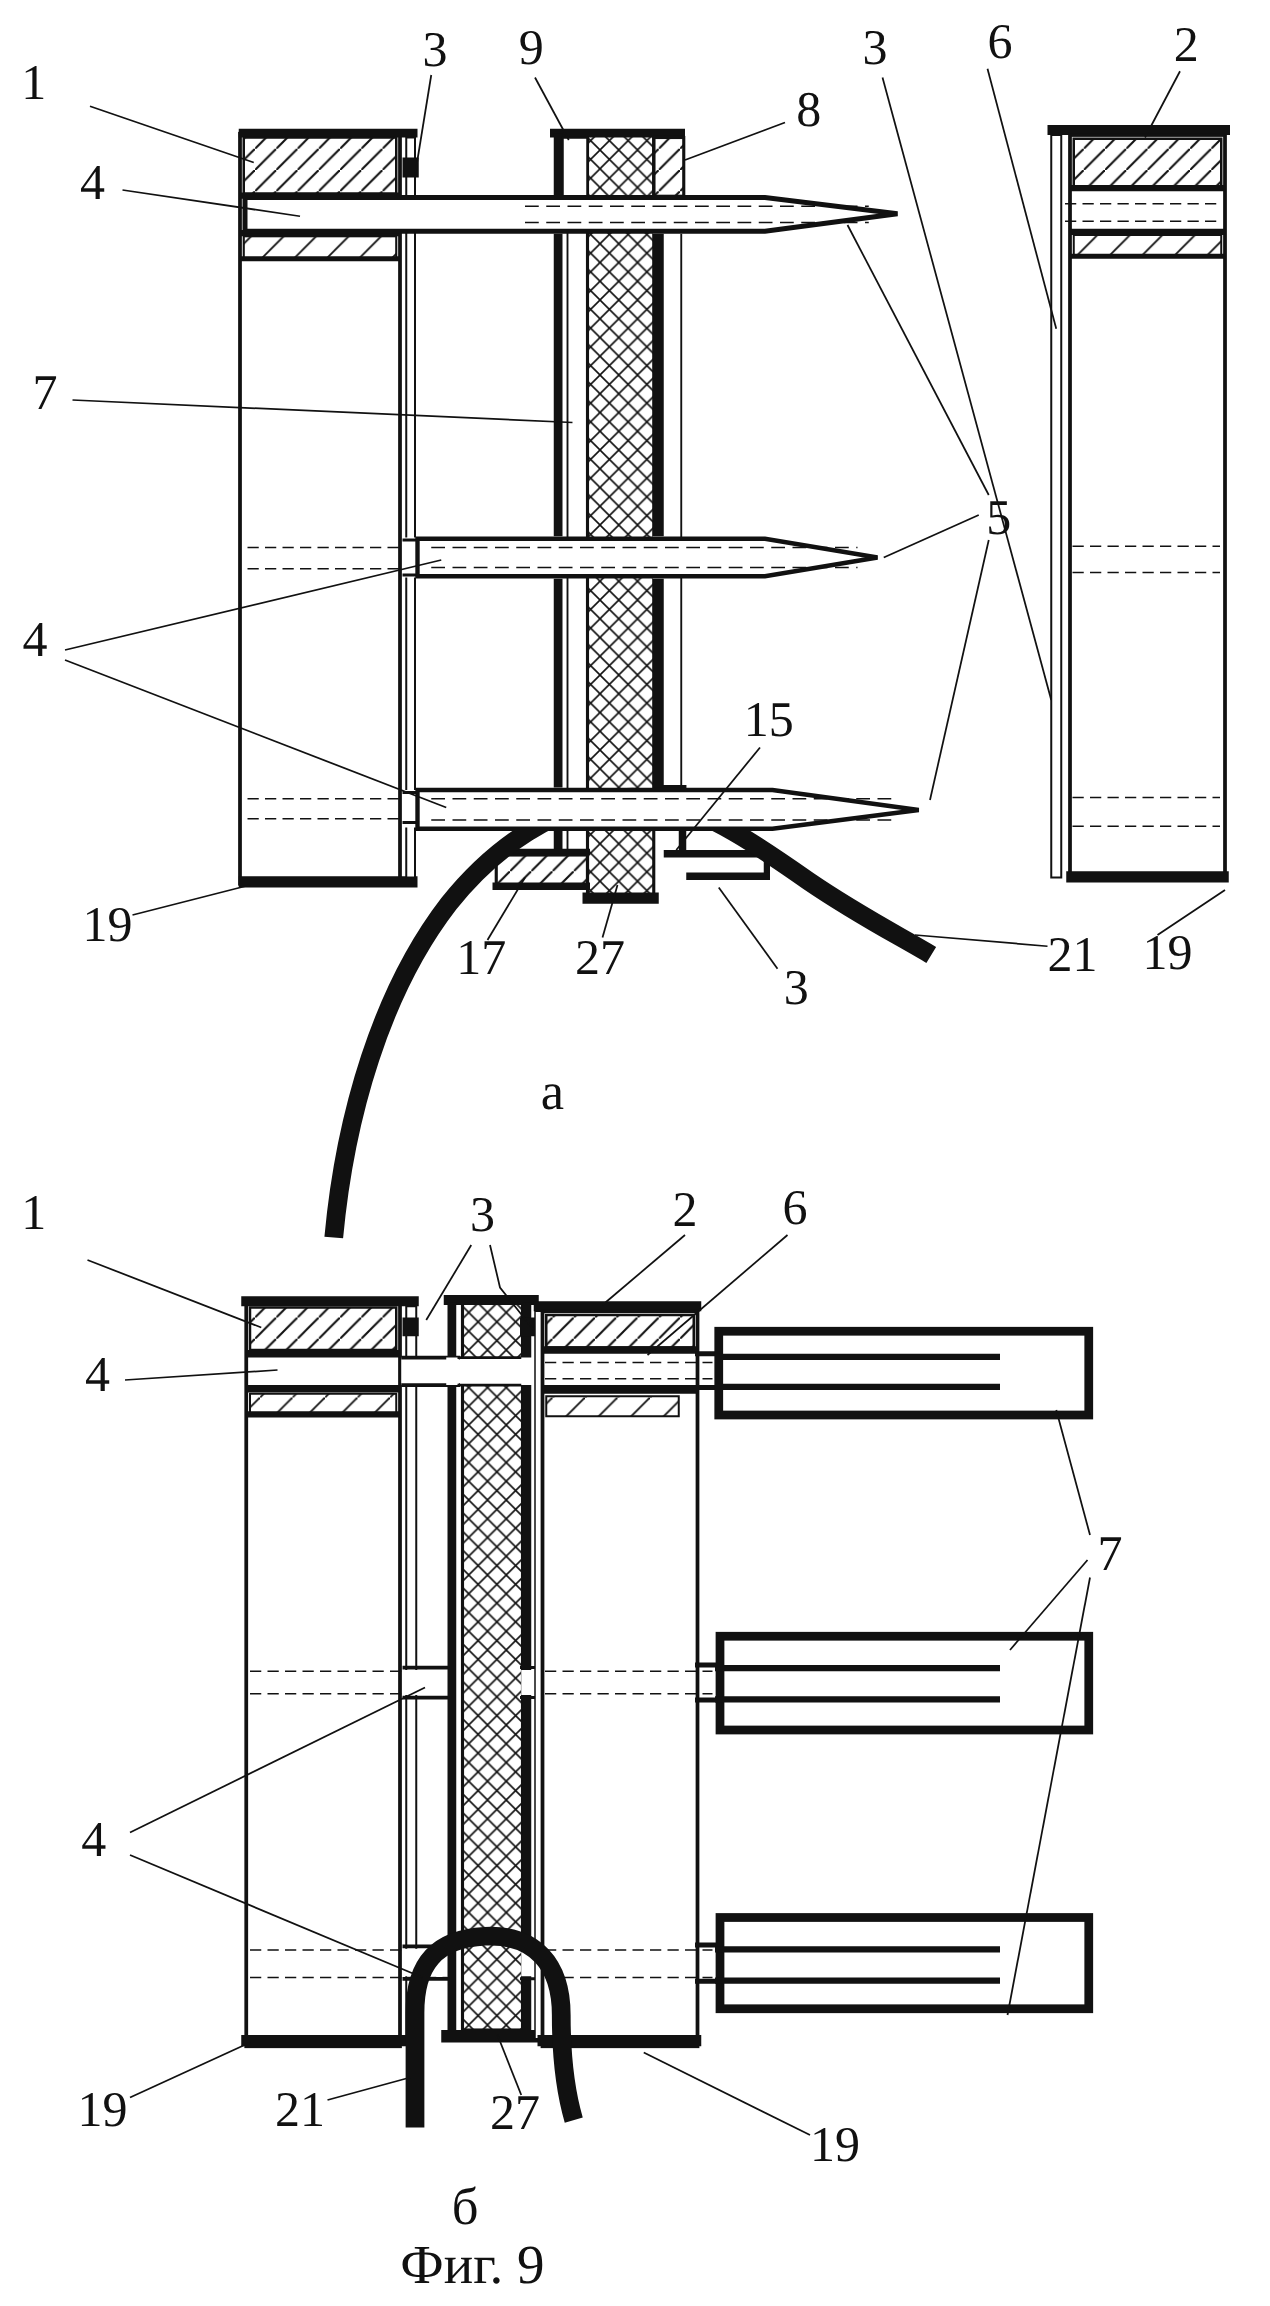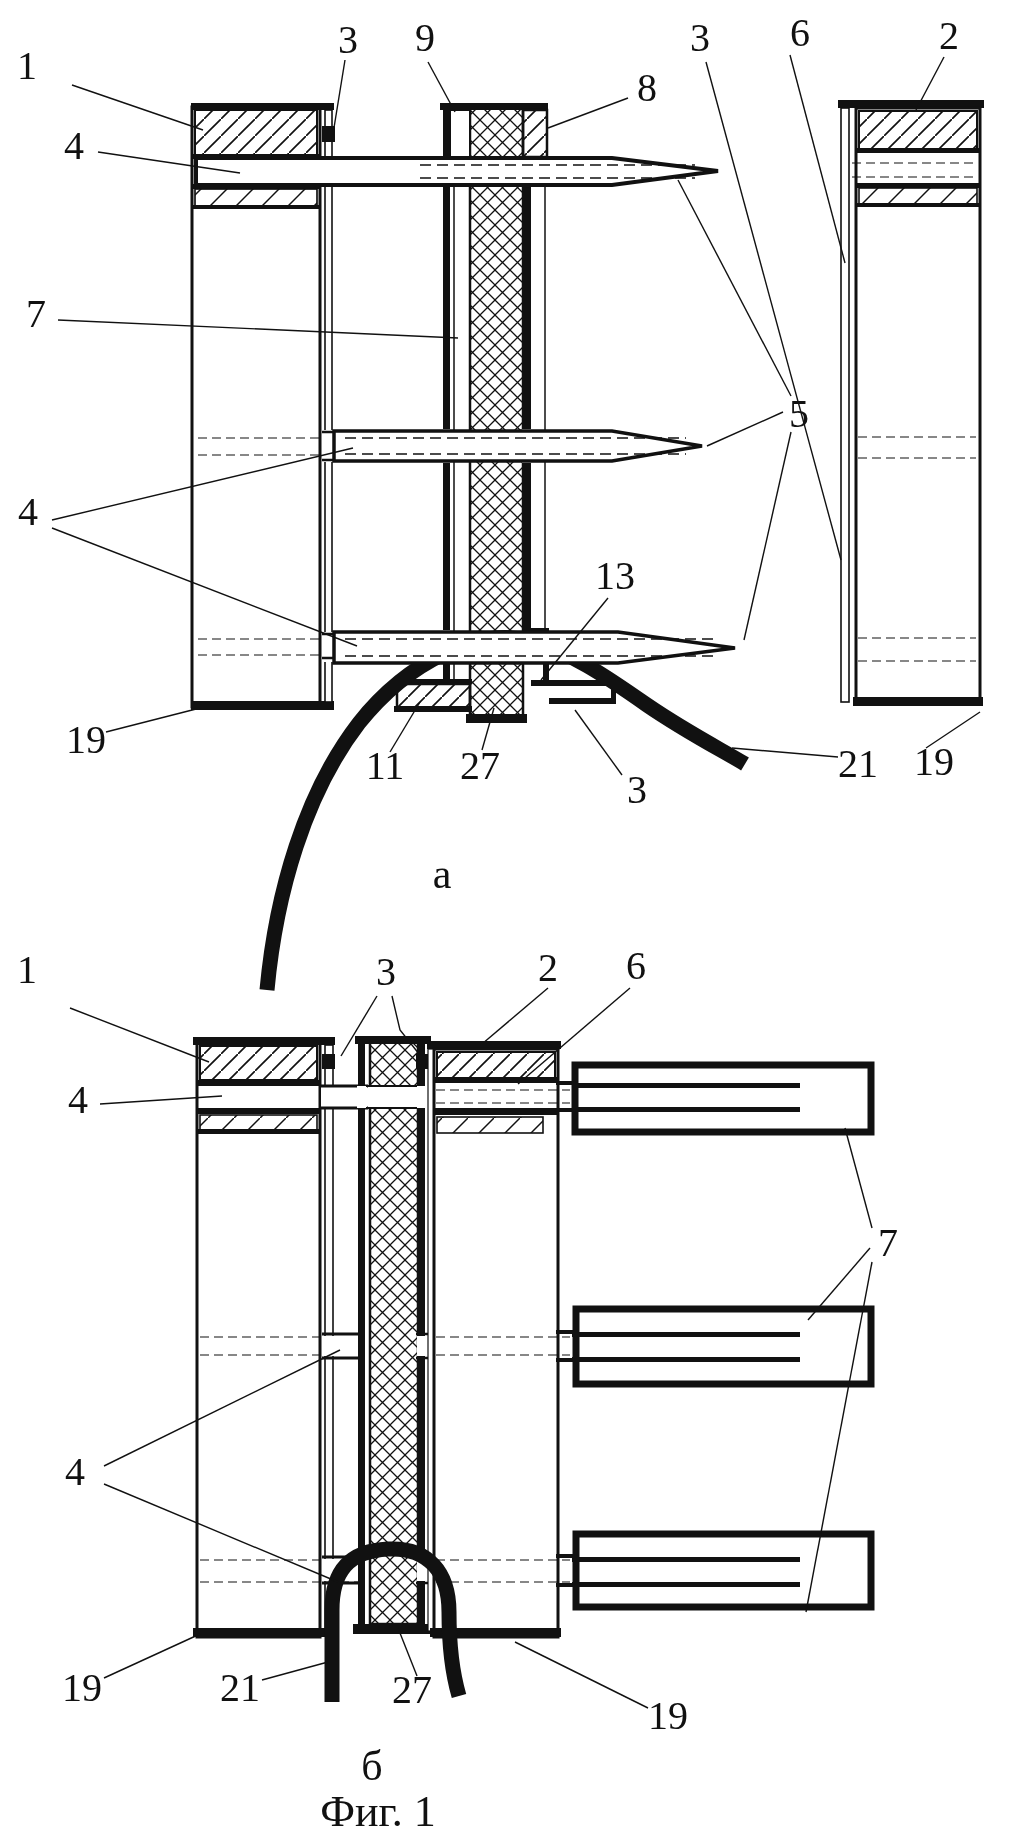--- a/index.html
+++ b/index.html
@@ -249,23 +249,23 @@
       <span class="ref" style="left: 348px; top: 40px;">3</span>
       <span class="ref" style="left: 425px; top: 38px;">9</span>
       <span class="ref" style="left: 647px; top: 88px;">8</span>
       <span class="ref" style="left: 700px; top: 38px;">3</span>
       <span class="ref" style="left: 800px; top: 33px;">6</span>
       <span class="ref" style="left: 949px; top: 36px;">2</span>
       <span class="ref" style="left: 74px; top: 146px;">4</span>
       <span class="ref" style="left: 36px; top: 314px;">7</span>
       <span class="ref" style="left: 28px; top: 512px;">4</span>
       <span class="ref" style="left: 799px; top: 414px;">5</span>
-      <span class="ref" style="left: 615px; top: 576px;">13</span>
+      <span class="ref" style="left: 615px; top: 576px;">15</span>
       <span class="ref" style="left: 86px; top: 740px;">19</span>
-      <span class="ref" style="left: 385px; top: 766px;">11</span>
+      <span class="ref" style="left: 385px; top: 766px;">17</span>
       <span class="ref" style="left: 480px; top: 766px;">27</span>
       <span class="ref" style="left: 637px; top: 790px;">3</span>
       <span class="ref" style="left: 858px; top: 764px;">21</span>
       <span class="ref" style="left: 934px; top: 762px;">19</span>
     </div>
   <div id="labels-b">
       <span class="ref" style="left: 27px; top: 970px;">1</span>
       <span class="ref" style="left: 386px; top: 972px;">3</span>
       <span class="ref" style="left: 548px; top: 968px;">2</span>
       <span class="ref" style="left: 636px; top: 966px;">6</span>
@@ -273,14 +273,14 @@
       <span class="ref" style="left: 888px; top: 1243px;">7</span>
       <span class="ref" style="left: 75px; top: 1472px;">4</span>
       <span class="ref" style="left: 82px; top: 1688px;">19</span>
       <span class="ref" style="left: 240px; top: 1688px;">21</span>
       <span class="ref" style="left: 412px; top: 1690px;">27</span>
       <span class="ref" style="left: 668px; top: 1716px;">19</span>
     </div>
 
   <span class="cap" style="left:442px;top:874px">а</span>
   <span class="cap" style="left:372px;top:1766px">б</span>
-  <span class="cap" id="fig-title" style="left:378px;top:1812px">Фиг. 1</span>
+  <span class="cap" id="fig-title" style="left:378px;top:1812px">Фиг. 9</span>
 </div>
 
 </body></html>

